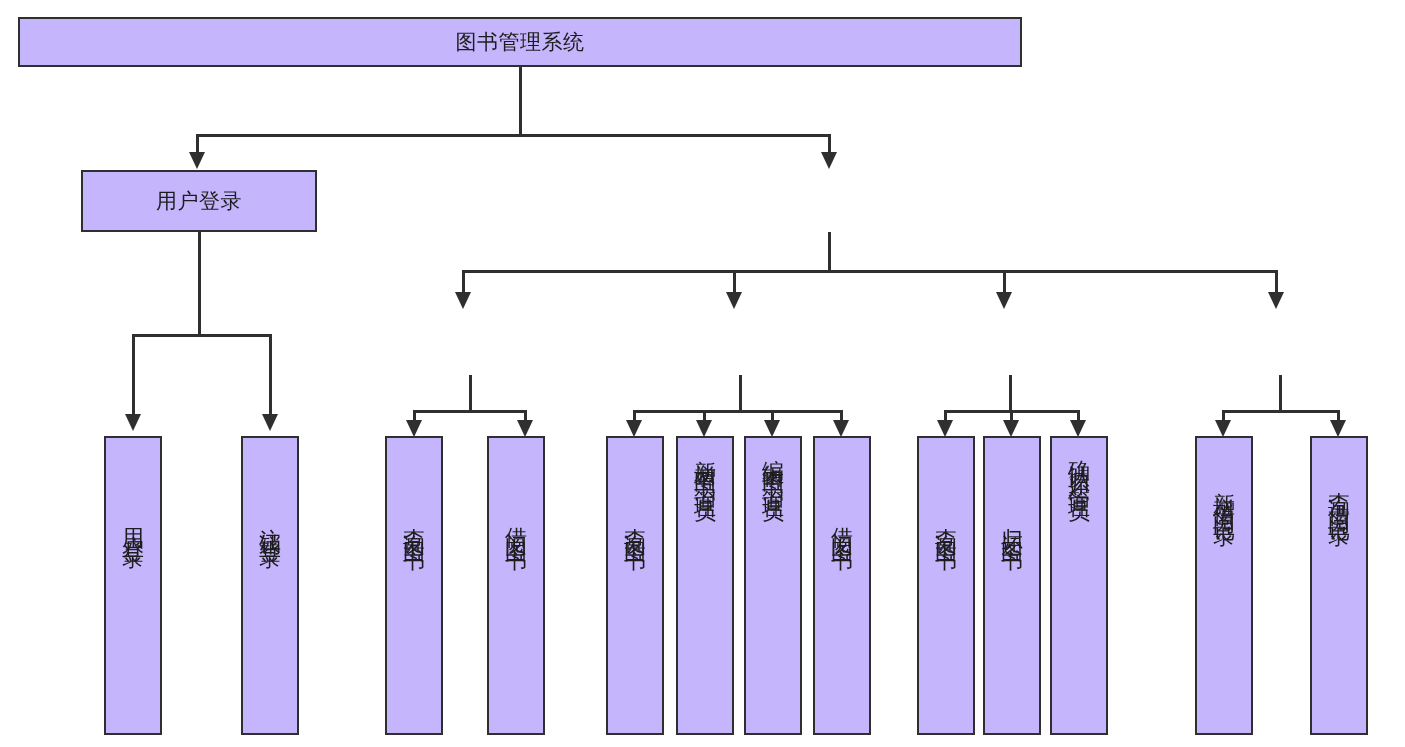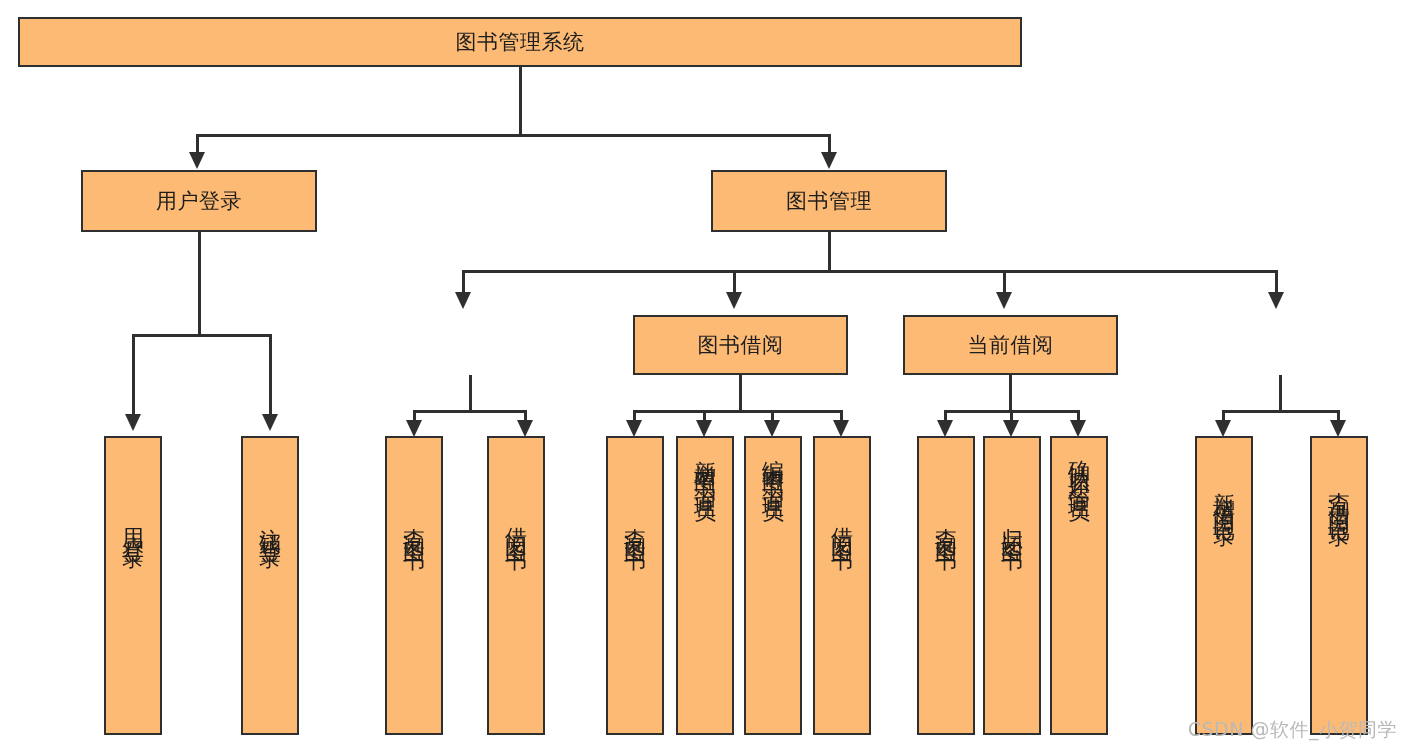--- a/index.html
+++ b/index.html
@@ -13,21 +13,21 @@
     position:relative;
     width:1405px;
     height:747px;
     background:#ffffff;
     overflow:hidden;
   }
   
   .node{
     position:absolute;
     box-sizing:border-box;
-    background:#fdba74;
+    background:#c4b5fd;
     border:2.4px solid #2f2f2f;
     display:flex;
     align-items:center;
     justify-content:center;
     text-align:center;
   }
   .node .lbl{
     font-size:21px;
     line-height:1.15;
     letter-spacing:.5px;
@@ -88,48 +88,39 @@
   <div class="conn v" style="left:196px;top:134px;height:20px;"></div>
   <div class="arrow" style="left:189px;top:152px;"></div>
 
   <div class="conn v" style="left:828px;top:134px;height:20px;"></div>
   <div class="arrow" style="left:821px;top:152px;"></div>
 
   <div class="node" style="left:81px;top:170px;width:236px;height:62px;">
     <span class="lbl">用户登录</span>
   </div>
 
-  <div class="node" style="left:711px;top:170px;width:236px;height:62px;">
-    <span class="lbl">图书管理</span>
-  </div>
 
   <div class="conn v" style="left:198px;top:232px;height:104px;"></div>
   <div class="conn h" style="left:133px;top:334px;width:137px;"></div>
   <div class="conn v" style="left:132px;top:334px;height:82px;"></div>
   <div class="arrow" style="left:125px;top:414px;"></div>
   <div class="conn v" style="left:269px;top:334px;height:82px;"></div>
   <div class="arrow" style="left:262px;top:414px;"></div>
 
   <div class="conn v" style="left:828px;top:232px;height:40px;"></div>
   <div class="conn h" style="left:463px;top:270px;width:814px;"></div>
   <div class="conn v" style="left:462px;top:270px;height:24px;"></div>
   <div class="arrow" style="left:455px;top:292px;"></div>
   <div class="conn v" style="left:733px;top:270px;height:24px;"></div>
   <div class="arrow" style="left:726px;top:292px;"></div>
   <div class="conn v" style="left:1003px;top:270px;height:24px;"></div>
   <div class="arrow" style="left:996px;top:292px;"></div>
   <div class="conn v" style="left:1275px;top:270px;height:24px;"></div>
   <div class="arrow" style="left:1268px;top:292px;"></div>
 
-  <div class="node" style="left:633px;top:315px;width:215px;height:60px;">
-    <span class="lbl">图书借阅</span>
-  </div>
-  <div class="node" style="left:903px;top:315px;width:215px;height:60px;">
-    <span class="lbl">当前借阅</span>
-  </div>
 
   <div class="conn v" style="left:469px;top:375px;height:37px;"></div>
   <div class="conn h" style="left:414px;top:410px;width:112px;"></div>
   <div class="conn v" style="left:413px;top:410px;height:14px;"></div>
   <div class="arrow" style="left:406px;top:420px;"></div>
   <div class="conn v" style="left:524px;top:410px;height:14px;"></div>
   <div class="arrow" style="left:517px;top:420px;"></div>
 
   <div class="conn v" style="left:739px;top:375px;height:37px;"></div>
   <div class="conn h" style="left:634px;top:410px;width:208px;"></div>
@@ -195,15 +186,14 @@
     <span class="lbl">确认归还（管理员）</span>
   </div>
 
   <div class="node vert" style="left:1195px;top:436px;width:58px;height:299px;padding-top:36px;">
     <span class="lbl">新增借阅记录</span>
   </div>
   <div class="node vert" style="left:1310px;top:436px;width:58px;height:299px;padding-top:36px;">
     <span class="lbl">查询借阅记录</span>
   </div>
 
-  <div id="watermark">CSDN @软件_小贺同学</div>
 
 </div>
 
 </body></html>

